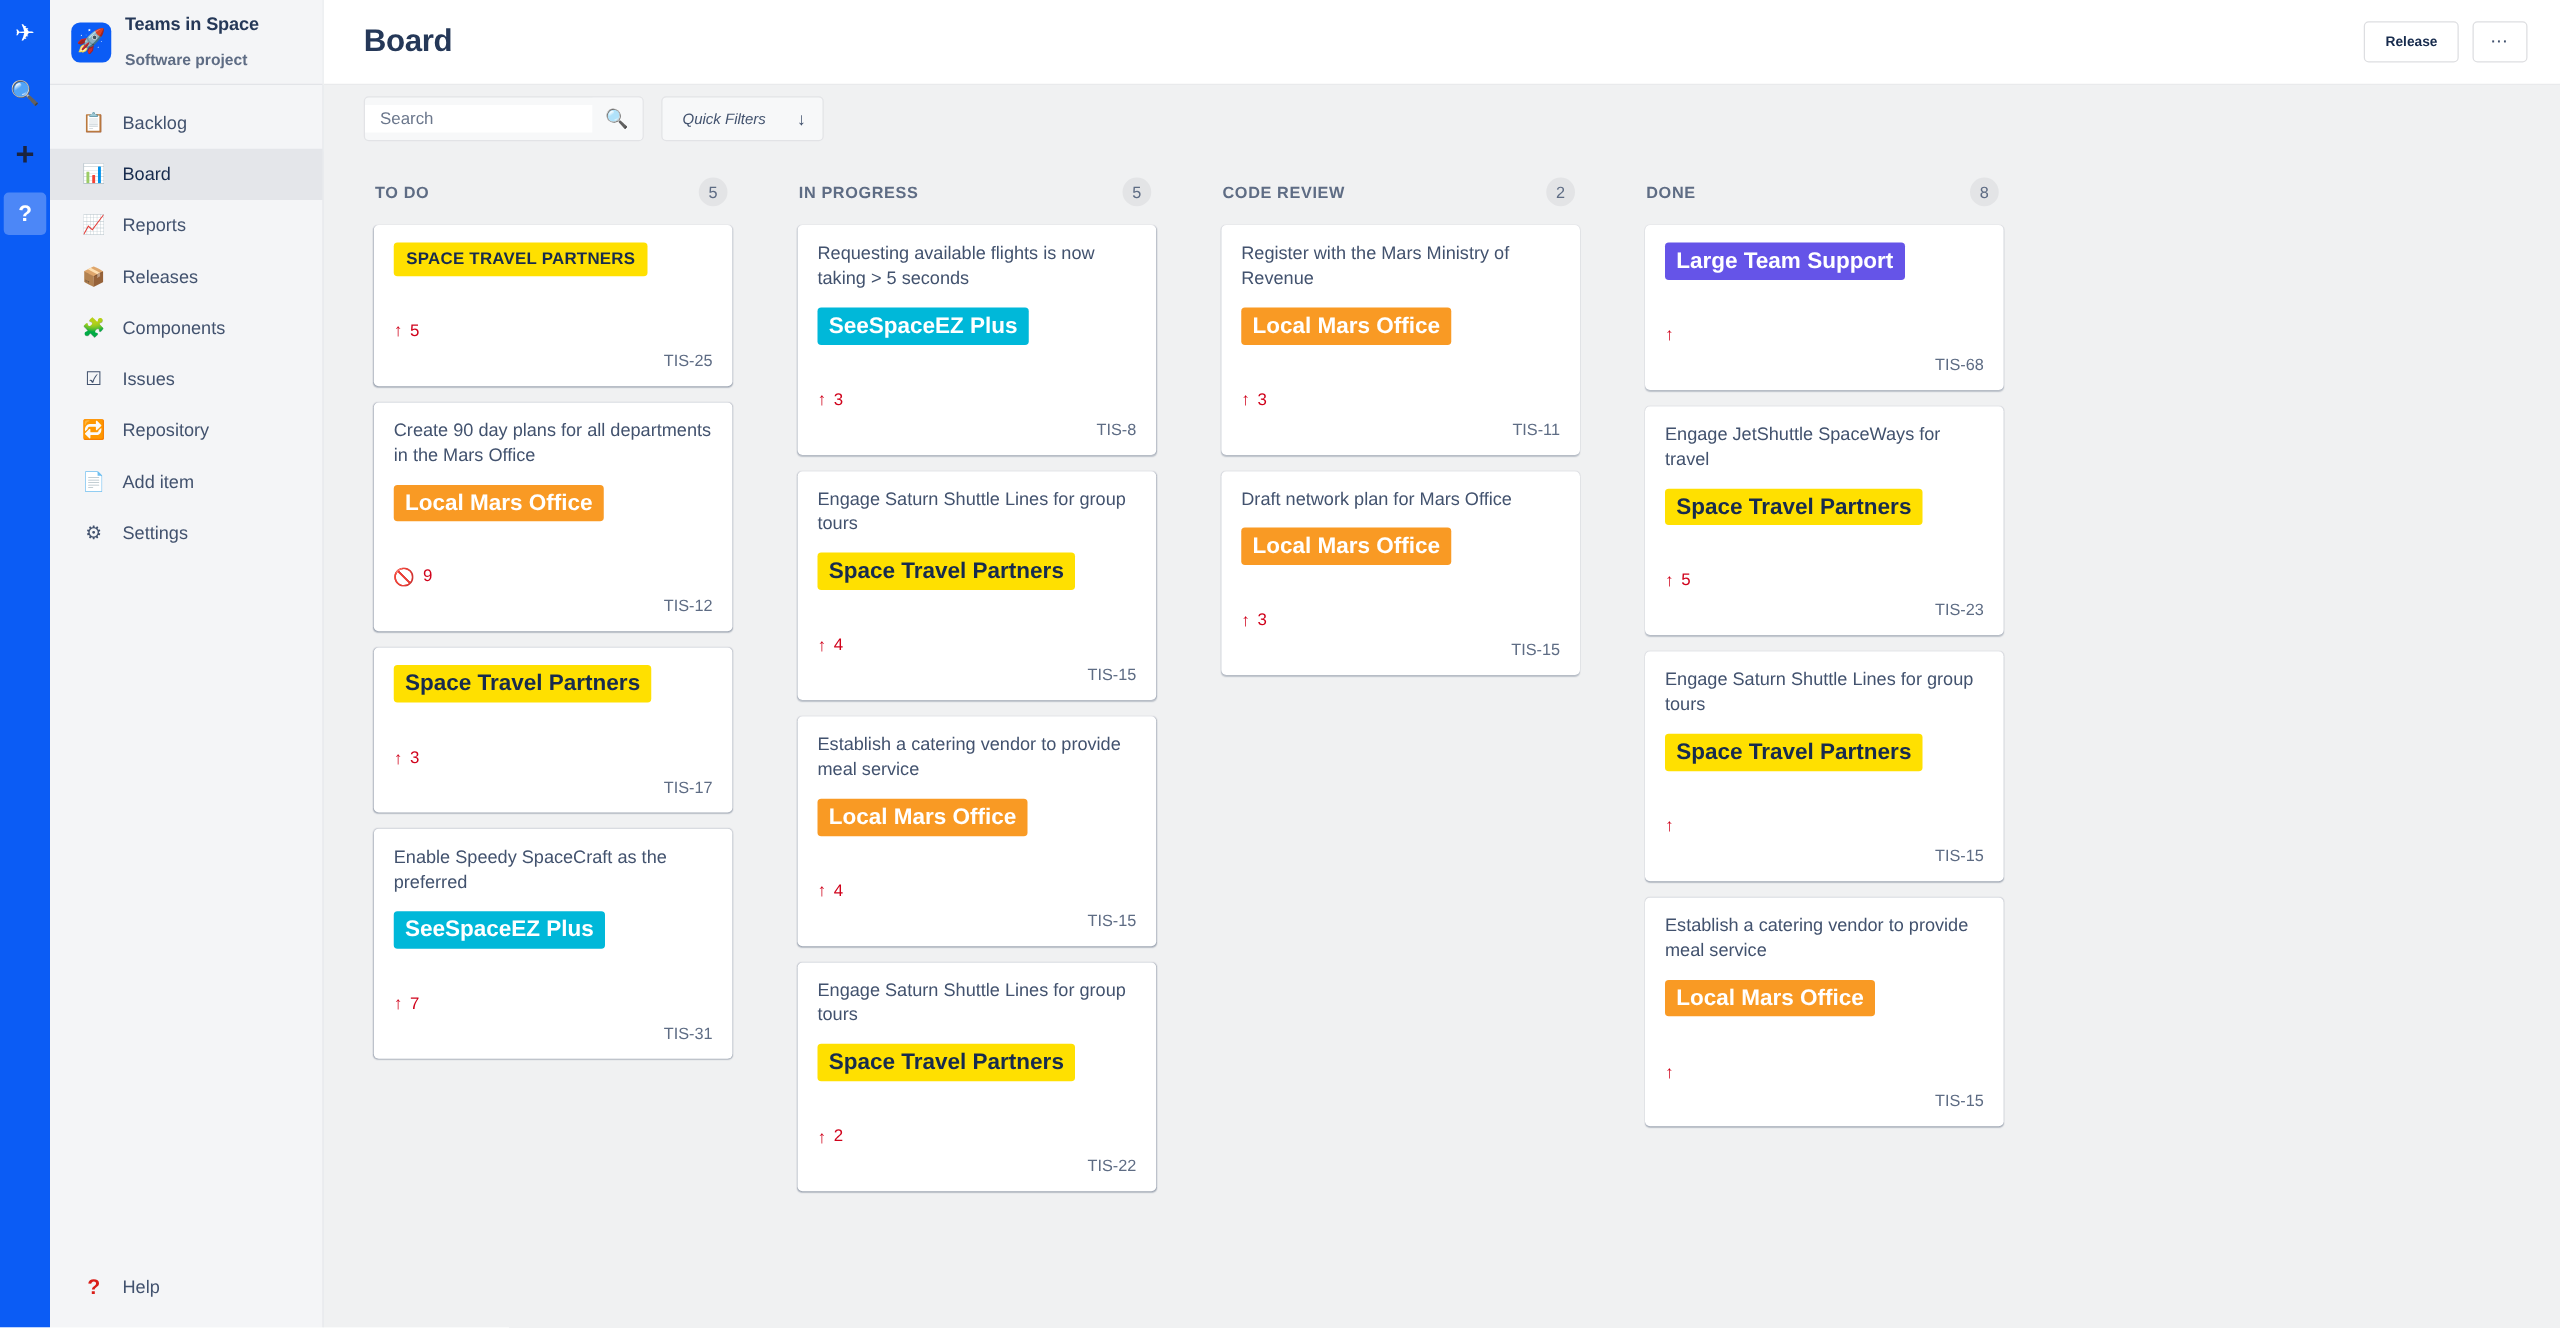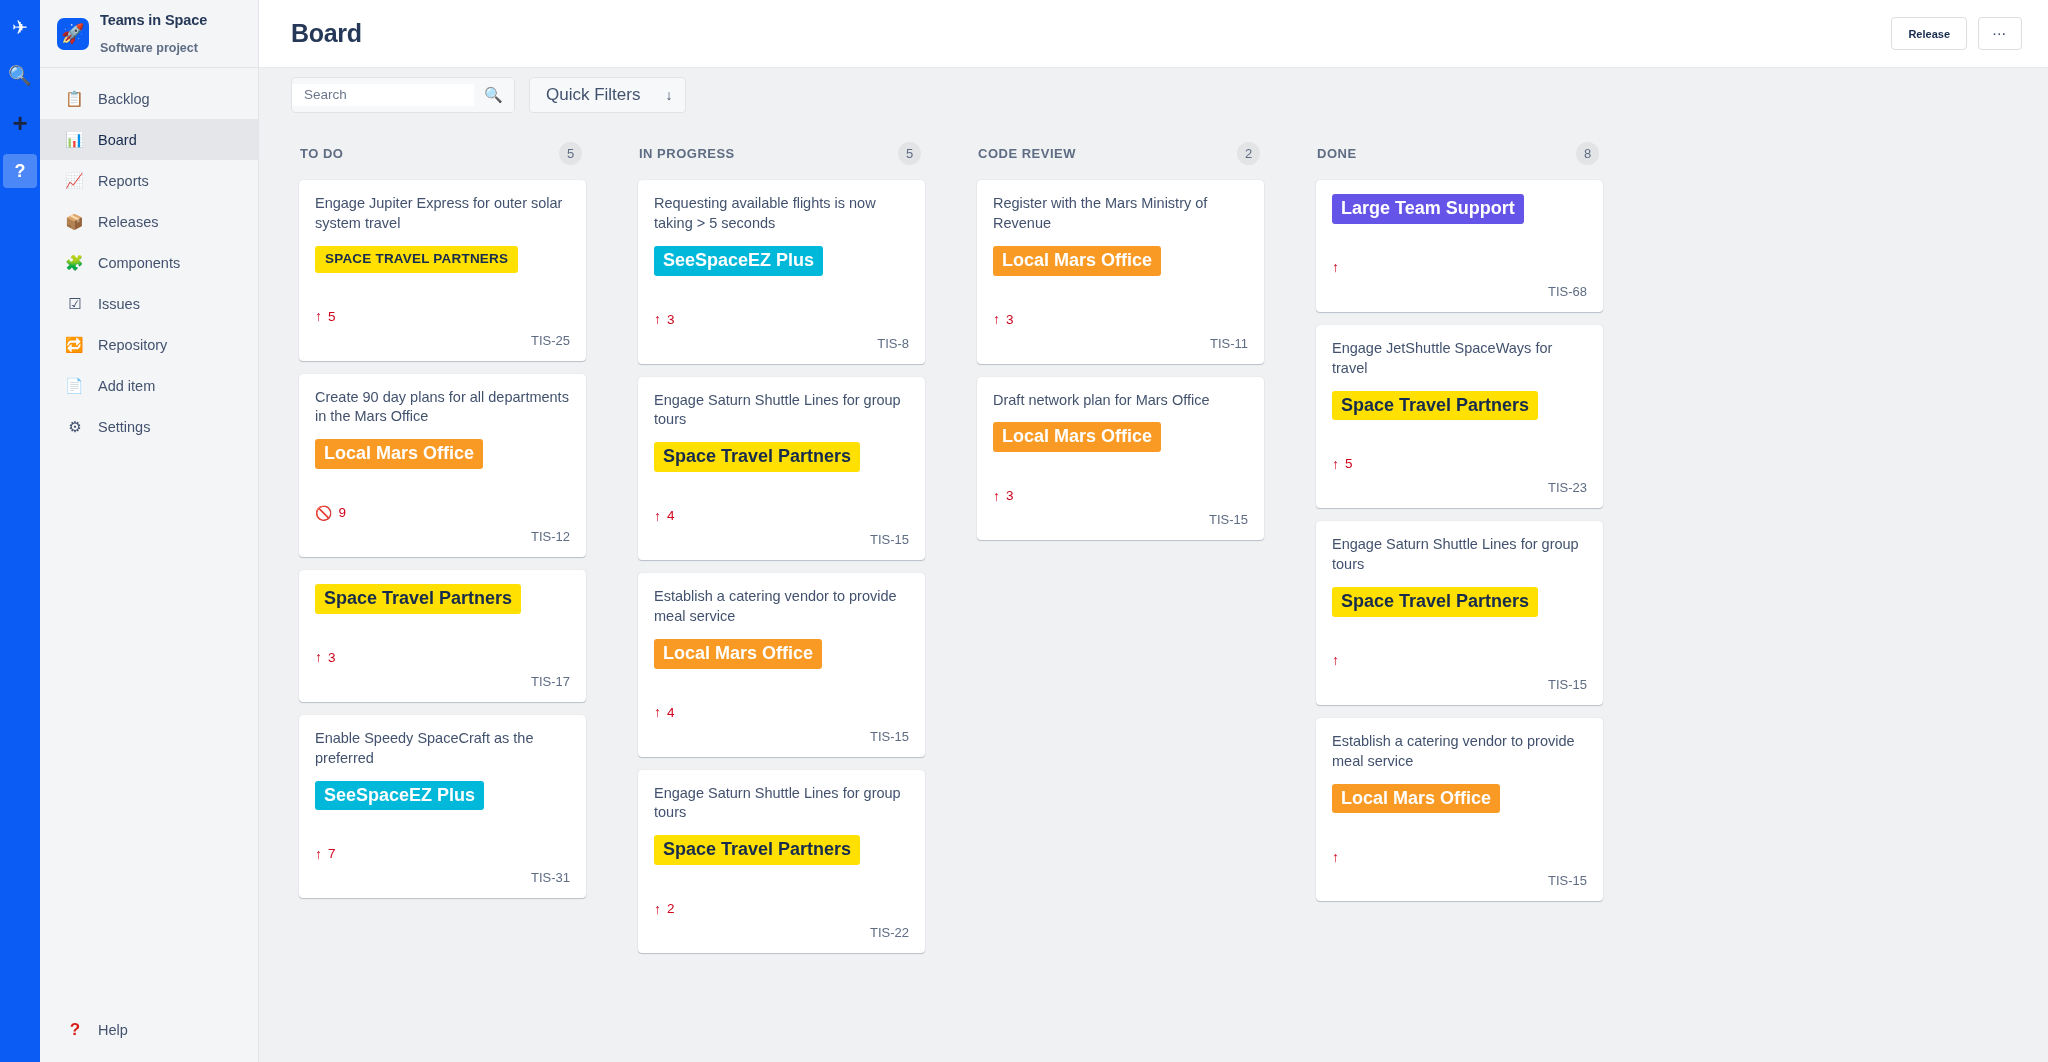--- a/index.html
+++ b/index.html
@@ -94,21 +94,21 @@
   }
   .search-input::placeholder { color: #6B778C; }
   .search-btn {
     width: 40px; height: 34px; background: #F7F8F9; border: 0; cursor: pointer;
     display:flex; align-items:center; justify-content:center; font-size: 15px;
   }
   .qf-wrap {
     display: flex; align-items: center; height: 36px;
     border: 1px solid #E2E3E6; border-radius: 4px; background: #F7F8F9;
   }
-  .qf-label { padding: 0 16px; font-size: 17px; color: #42526E; cursor: pointer; }
+  .qf-label { padding: 0 16px; font-size: 12px; color: #42526E; cursor: pointer; font-style: italic; }
   .qf-arrow { padding: 0 13px 0 9px; font-size: 14px; color: #42526E; cursor: pointer; }
 
   
   .board { flex: 1; display: flex; gap: 52px; padding: 15px 32px 0 40px; align-items: flex-start; }
   .column { width: 287px; min-width: 287px; }
   .col-head {
     display: flex; align-items: center; justify-content: space-between;
     height: 34px; padding: 0 4px 0 1px; margin-bottom: 10px;
   }
   .col-title { font-size: 13px; font-weight: 700; color: #5E6C84; letter-spacing: 0.5px; }
@@ -224,21 +224,21 @@
         <span class="qf-arrow">↓</span>
       </div>
     </div>
 
     <div class="board" id="board">
         <div class="column">
           <div class="col-head">
             <div class="col-title">TO DO</div>
             <div class="col-count">5</div>
           </div>
-          <div class="card"><div class="card-title">Engage Jupiter Express for outer solar system travel</div><div class="lozenge big" style="background: rgb(255, 224, 0); color: rgb(23, 43, 77);">SPACE TRAVEL PARTNERS</div><div class="card-foot">
+          <div class="card"><div class="lozenge big" style="background: rgb(255, 224, 0); color: rgb(23, 43, 77);">SPACE TRAVEL PARTNERS</div><div class="card-foot">
               <div class="prio">
                 <span class="prio-ico">↑</span>
                 <span>5</span>
               </div>
               <div class="key">TIS-25</div>
             </div></div>
           <div class="card"><div class="card-title">Create 90 day plans for all departments in the Mars Office</div><div class="lozenge" style="background: rgb(249, 154, 36); color: rgb(255, 255, 255);">Local Mars Office</div><div class="card-foot">
               <div class="prio">
                 <span class="prio-ico blocker">🚫</span>
                 <span>9</span>

